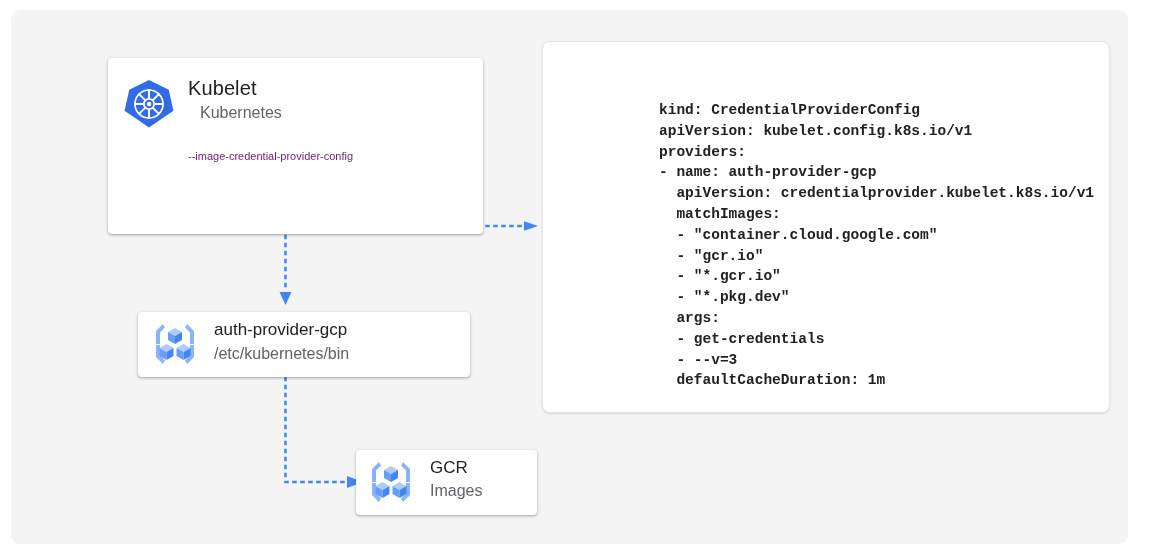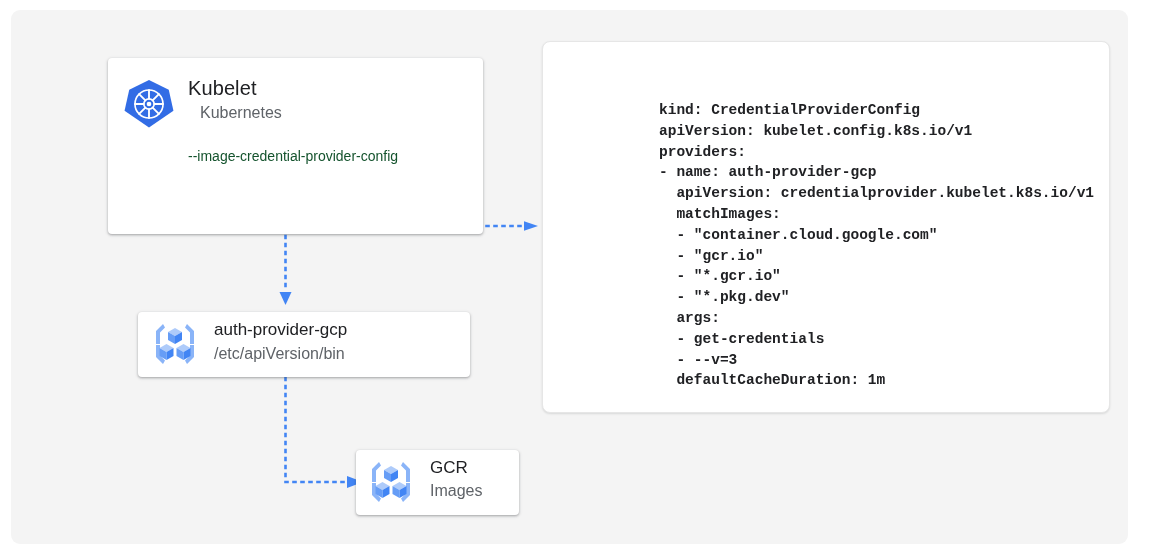--- a/index.html
+++ b/index.html
@@ -67,22 +67,22 @@
     position: absolute;
     left: 92px;
     top: 46px;
     font-size: 16px;
     color: #5f6368;
   }
   .kubelet-flags {
     position: absolute;
     left: 80px;
     top: 86px;
-    font-size: 14px;
-    color: #14532d;
+    font-size: 11px;
+    color: #701a75;
     line-height: 24px;
   }
   .kubelet-flags div { white-space: nowrap; }
 
   
   #auth-provider-card {
     left: 138px;
     top: 312px;
     width: 332px;
     height: 65px;
@@ -106,22 +106,23 @@
     left: 76px;
     top: 33px;
     font-size: 16px;
     color: #5f6368;
   }
 
   
   #gcr-card {
     left: 356px;
     top: 450px;
-    width: 163px;
+    width: 133px;
     height: 65px;
+    padding-left: 48px;
   }
   .gcr-icon-wrap {
     position: absolute;
     left: 10px;
     top: 7px;
     width: 50px;
     height: 50px;
   }
   .gcr-title {
     position: absolute;
@@ -266,21 +267,21 @@
           <path d="M47 58 L47 74 L33 82 L33 66 Z" fill="#4285f4"></path>
         </g>
         <g>
           <path d="M67 50 L81 58 L67 66 L53 58 Z" fill="#aecbfa"></path>
           <path d="M53 58 L67 66 L67 82 L53 74 Z" fill="#669df6"></path>
           <path d="M81 58 L81 74 L67 82 L67 66 Z" fill="#4285f4"></path>
         </g>
       </svg>
     </span>
     <div class="ap-title">auth-provider-gcp</div>
-    <div class="ap-sub">/etc/apiVersion/bin</div>
+    <div class="ap-sub">/etc/kubernetes/bin</div>
   </div>
 
   <div class="card" id="gcr-card">
     <span class="gcr-icon-wrap">
       <svg viewBox="0 0 100 100" width="50" height="50" xmlns="http://www.w3.org/2000/svg">
         <g fill="#8ab4f8">
           <path d="M26 10 L12 24 L12 50 L20 50 L20 27 L30 17 Z"></path>
           <path d="M26 90 L12 76 L12 52 L20 52 L20 73 L30 83 Z"></path>
           <path d="M74 10 L88 24 L88 50 L80 50 L80 27 L70 17 Z"></path>
           <path d="M74 90 L88 76 L88 52 L80 52 L80 73 L70 83 Z"></path>

